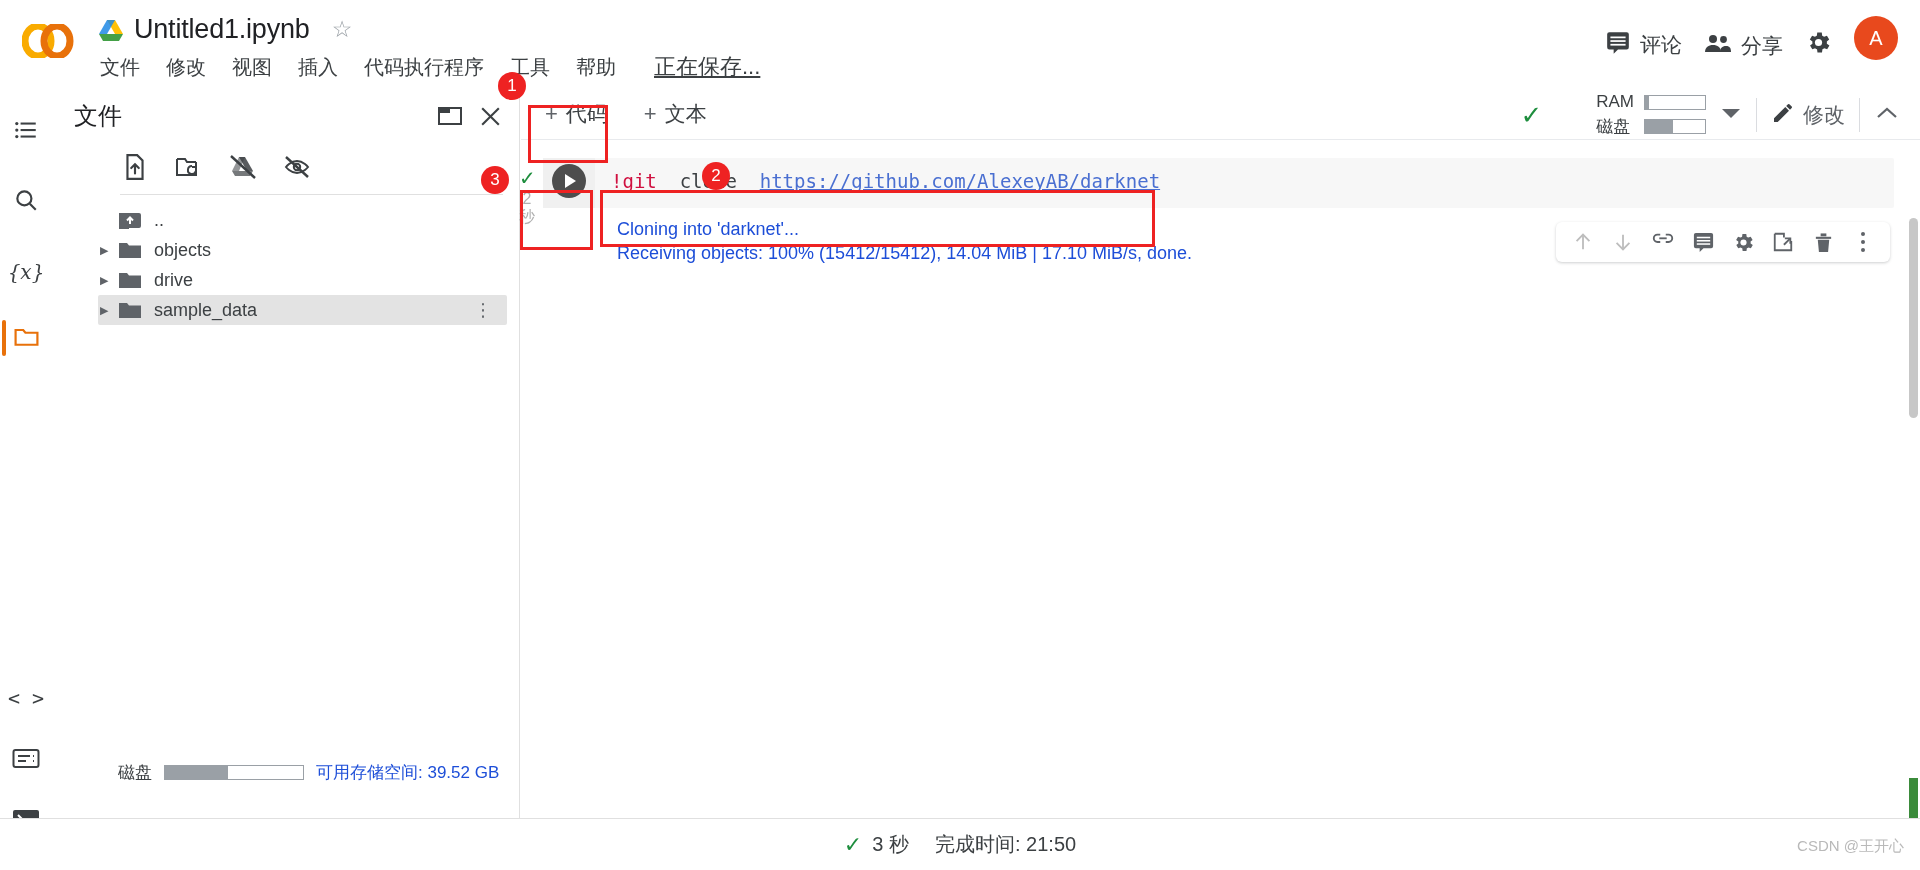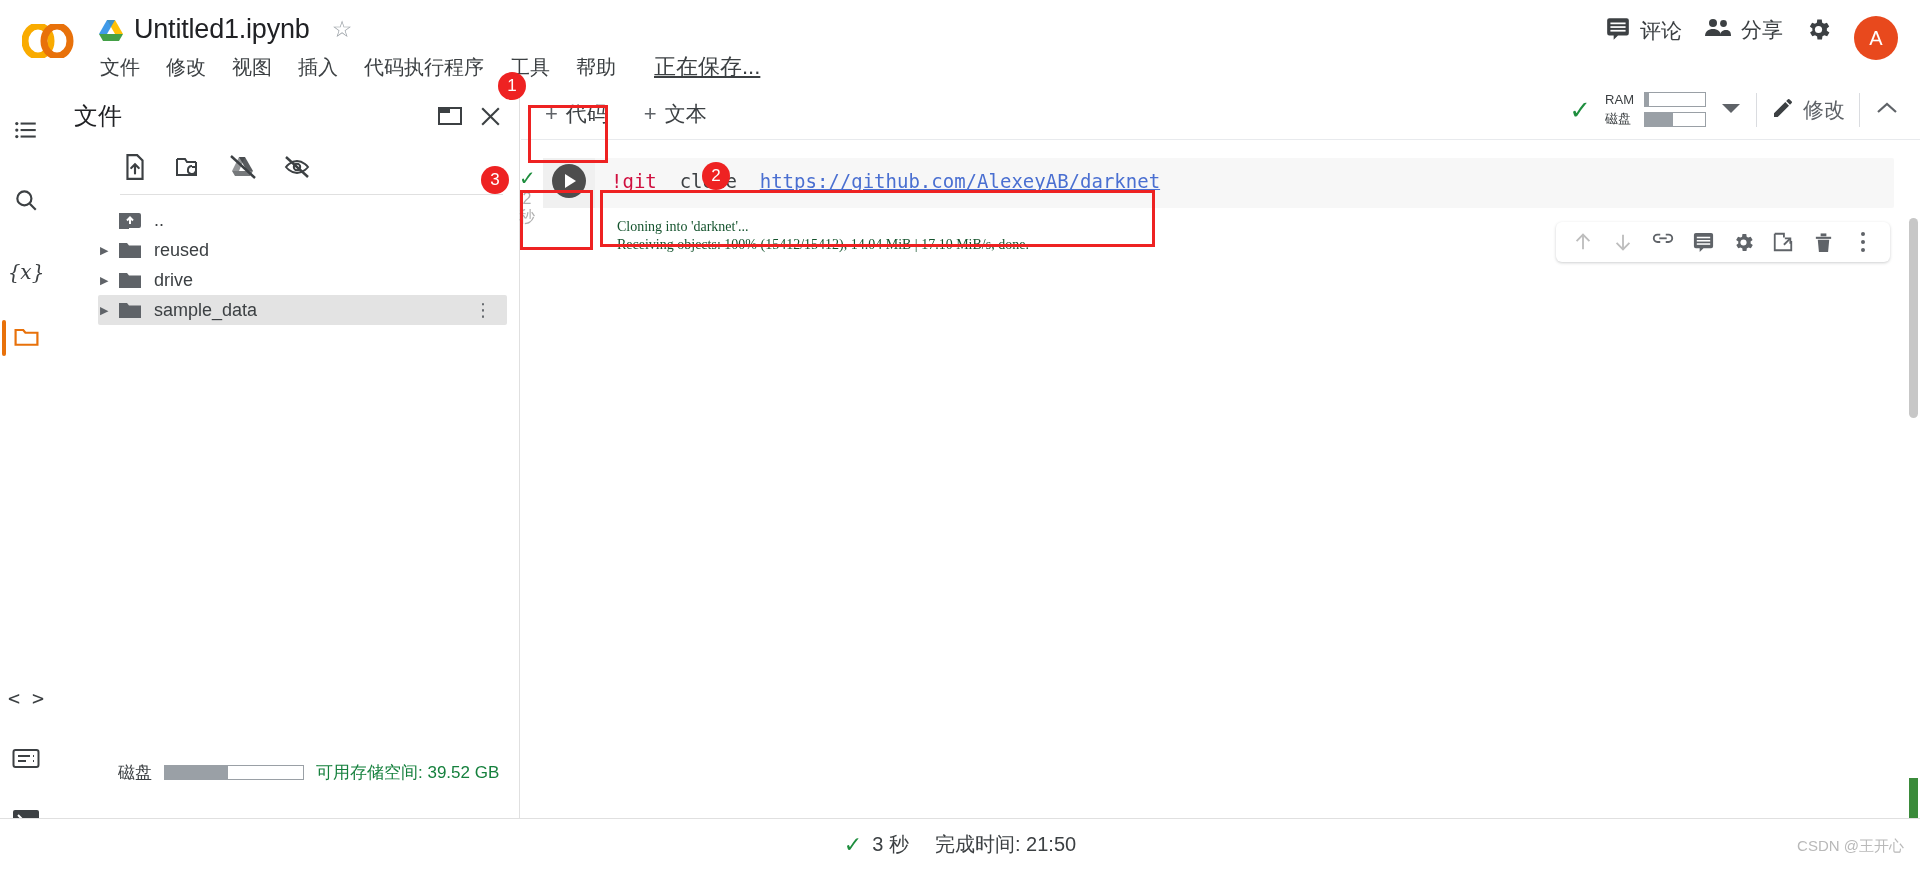--- a/index.html
+++ b/index.html
@@ -16,21 +16,21 @@
   .colab-logo { position: absolute; left: 22px; top: 24px; width: 54px; height: 34px; }
   .title-row { position: absolute; left: 98px; top: 14px; display: flex; align-items: center; gap: 10px; }
   .drive-icon { width: 26px; height: 24px; position: relative; }
   .doc-title { font-size: 27px; color: #202124; font-family: "Liberation Sans", sans-serif; letter-spacing: -0.2px; }
   .star-icon { font-size: 23px; color: #9aa0a6; margin-left: 12px; cursor: pointer; }
 
   .menubar { position: absolute; left: 100px; top: 52px; display: flex; gap: 26px; align-items: center; }
   .menu-item { font-size: 20px; color: #3c4043; cursor: pointer; font-family: "Liberation Sans", sans-serif; }
   .saving-text { font-size: 22px; color: #3c4043; text-decoration: underline; margin-left: 12px; cursor: pointer; }
 
-  .header-right { position: absolute; right: 22px; top: 16px; display: flex; align-items: flex-start; gap: 22px; }
+  .header-right { position: absolute; right: 22px; top: 16px; display: flex; align-items: flex-end; gap: 22px; }
   .hr-btn { display: flex; align-items: center; gap: 9px; cursor: pointer; }
   .hr-btn span.lbl { font-size: 21px; color: #3c4043; }
   .avatar { width: 44px; height: 44px; border-radius: 50%; background: #e8491d;
             color: #fff; display: flex; align-items: center; justify-content: center;
             font-size: 20px; cursor: pointer; }
 
   
   .rail { position: absolute; left: 0; top: 88px; width: 52px; height: 730px; background: #fff;
           border-right: 0px; }
   .rail-btn { width: 52px; height: 44px; display: flex; align-items: center; justify-content: center;
@@ -54,34 +54,34 @@
   .caret { width: 18px; font-size: 11px; color: #5f6368; }
   .folder-ico { width: 26px; height: 20px; margin-right: 10px; }
   .tree-label { font-size: 18px; color: #3c4043; }
   .tree-more { position: absolute; right: 14px; font-size: 18px; color: #5f6368; letter-spacing: 1px; }
 
   .disk-bar-row { position: absolute; left: 0; bottom: 34px; width: 468px; display: flex; align-items: center;
                   padding-left: 66px; gap: 12px; }
   .disk-lbl { font-size: 17px; color: #3c4043; }
   .meter { width: 140px; height: 15px; border: 1px solid #9aa0a6; background: #fff; position: relative; }
   .meter > i { display: block; height: 100%; background: #9aa0a6; }
-  .disk-free { font-size: 17px; color: #15803d; }
+  .disk-free { font-size: 17px; color: #1d4ed8; }
 
   
   .notebook { position: absolute; left: 521px; top: 88px; right: 0; height: 730px; background: #fff; }
   .cell-bar { height: 52px; display: flex; align-items: center; padding-left: 16px; gap: 20px;
               border-bottom: 1px solid #e8eaed; position: relative; }
   .add-btn { display: flex; align-items: center; gap: 8px; font-size: 21px; color: #3c4043; cursor: pointer;
              padding: 5px 8px; }
   .plus { font-size: 22px; color: #5f6368; }
 
   .conn-area { position: absolute; right: 20px; top: 4px; display: flex; align-items: center; gap: 14px; }
   .check-green { color: #1e8e3e; font-size: 26px; }
   .res-grid { display: grid; grid-template-columns: auto auto; gap: 3px 10px; align-items: center; }
-  .res-lbl { font-size: 13px; color: #3c4043; }
+  .res-lbl { font-size: 17px; color: #3c4043; margin-left: 40px; }
   .res-meter { width: 62px; height: 15px; border: 1px solid #9aa0a6; background: #fff; }
   .res-meter > i { display: block; height: 100%; background: #9aa0a6; }
   .vdiv { width: 1px; height: 34px; background: #dadce0; }
   .edit-btn { display: flex; align-items: center; gap: 8px; cursor: pointer; }
   .edit-lbl { font-size: 21px; color: #5f6368; }
 
   
   .cell-wrap { position: relative; margin: 18px 0 0 0; }
   .cell { display: flex; background: #f7f7f7; border-radius: 2px; margin-left: 22px; margin-right: 26px; }
   .gutter { width: 52px; min-height: 50px; display: flex; flex-direction: column;
@@ -92,21 +92,21 @@
              border-bottom: 7px solid transparent; margin-left: 3px; }
   .gutter-check { position: absolute; left: -24px; top: 8px; color: #1e8e3e; font-size: 20px; }
   .gutter-time { position: absolute; left: -30px; top: 32px; font-size: 16px; color: #b0b0b0;
                  line-height: 1.15; text-align: center; width: 28px; }
   .code-area { flex: 1; padding: 12px 14px 12px 16px; }
   .code-line { font-family: "DejaVu Sans Mono", monospace; font-size: 19px; color: #3c4043; white-space: pre; }
   .tok-bang { color: #d01040; }
   .tok-url { color: #4a6fd1; text-decoration: underline; }
 
   .output { margin-left: 96px; margin-right: 26px; padding: 10px 0 14px 0; background: #fff; }
-  .out-line { font-family: Liberation Serif, serif; font-size: 14px; color: #14532d;
+  .out-line { font-family: Liberation Sans, sans-serif; font-size: 18px; color: #1d4ed8;
               white-space: pre; line-height: 1.32; }
 
   .cell-toolbar { position: absolute; right: 30px; top: 64px; display: flex; align-items: center;
                   gap: 10px; background: #fff; padding: 5px 12px; border-radius: 6px;
                   box-shadow: 0 1px 3px rgba(60,64,67,.25); }
   .ct-icon { width: 30px; height: 30px; display: flex; align-items: center; justify-content: center; cursor: pointer; }
 
   
   .vscroll { position: absolute; right: 2px; top: 130px; width: 9px; height: 200px;
              background: #c7c7c7; border-radius: 5px; }
@@ -316,21 +316,21 @@
       </span>
       <span class="tree-label">..</span>
     </div>
     <div class="tree-row">
       <span class="caret">▶</span>
       <span class="folder-ico">
         <svg width="26" height="20" viewBox="0 0 26 20" fill="#5f6368">
             <path d="M1 3h8l2 2.5h12V18H1z"></path>
           </svg>
       </span>
-      <span class="tree-label">reused</span>
+      <span class="tree-label">objects</span>
     </div>
     <div class="tree-row">
       <span class="caret">▶</span>
       <span class="folder-ico">
         <svg width="26" height="20" viewBox="0 0 26 20" fill="#5f6368">
             <path d="M1 3h8l2 2.5h12V18H1z"></path>
           </svg>
       </span>
       <span class="tree-label">drive</span>
     </div>

